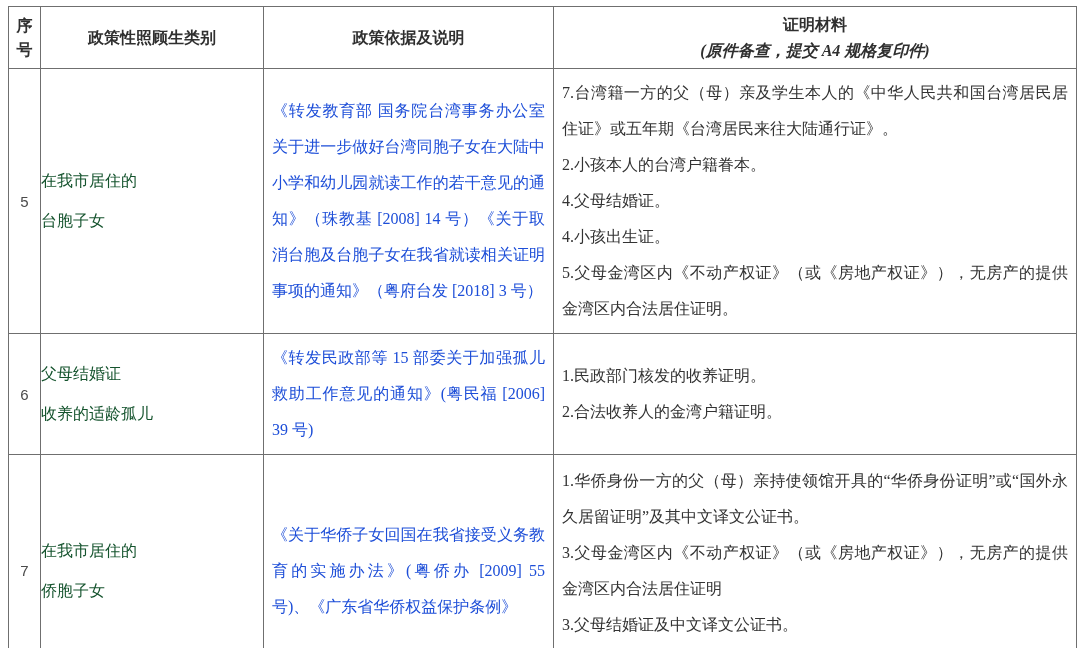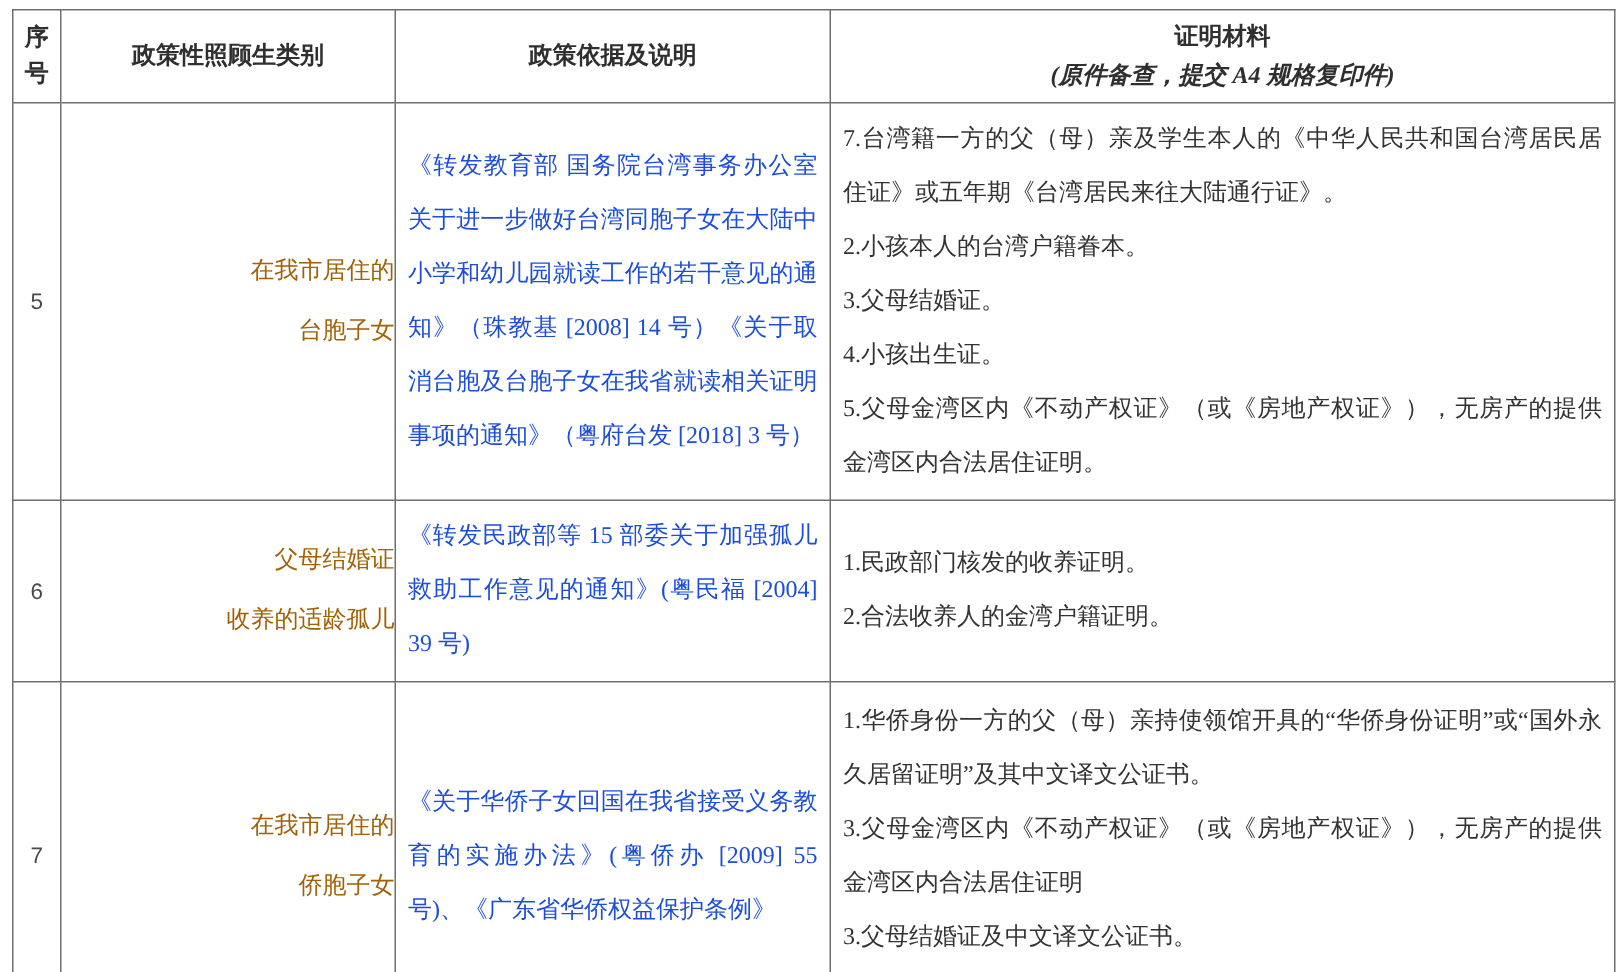--- a/index.html
+++ b/index.html
@@ -39,23 +39,23 @@
   th.th-no { line-height: 24px; }
   .hdr-sub { font-weight: bold; font-style: italic; }
   
   td.c-no {
     text-align: center;
     font-size: 15px;
     color: #4a4a4a;
     font-family: "Liberation Sans", "DejaVu Sans", sans-serif;
   }
   td.c-cat {
-    text-align: right;
+    text-align: left;
     line-height: 40px;
-    color: #a16207;
+    color: #14532d;
   }
   td.c-policy {
     text-align: justify;
     text-justify: inter-ideograph;
     line-height: 36px;
     padding: 6px 8px;
     color: #1d4ed8;
   }
   td.c-mat {
     text-align: left;
@@ -94,32 +94,32 @@
       <tr class="r-5">
         <td class="c-no">5</td>
         <td class="c-cat">
           <div>在我市居住的</div>
           <div>台胞子女</div>
         </td>
         <td class="c-policy">《转发教育部 国务院台湾事务办公室关于进一步做好台湾同胞子女在大陆中小学和幼儿园就读工作的若干意见的通知》（珠教基 [2008] 14 号）《关于取消台胞及台胞子女在我省就读相关证明事项的通知》（粤府台发 [2018] 3 号）</td>
         <td class="c-mat">
           <div class="mat-item">7.台湾籍一方的父（母）亲及学生本人的《中华人民共和国台湾居民居住证》或五年期《台湾居民来往大陆通行证》。</div>
           <div class="mat-item">2.小孩本人的台湾户籍眷本。</div>
-          <div class="mat-item">3.父母结婚证。</div>
+          <div class="mat-item">4.父母结婚证。</div>
           <div class="mat-item">4.小孩出生证。</div>
           <div class="mat-item">5.父母金湾区内《不动产权证》（或《房地产权证》），无房产的提供金湾区内合法居住证明。</div>
         </td>
       </tr>
       <tr class="r-6">
         <td class="c-no">6</td>
         <td class="c-cat">
           <div>父母结婚证</div>
           <div>收养的适龄孤儿</div>
         </td>
-        <td class="c-policy">《转发民政部等 15 部委关于加强孤儿救助工作意见的通知》(粤民福 [2004] 39 号)</td>
+        <td class="c-policy">《转发民政部等 15 部委关于加强孤儿救助工作意见的通知》(粤民福 [2006] 39 号)</td>
         <td class="c-mat">
           <div class="mat-item">1.民政部门核发的收养证明。</div>
           <div class="mat-item">2.合法收养人的金湾户籍证明。</div>
         </td>
       </tr>
       <tr class="r-7">
         <td class="c-no">7</td>
         <td class="c-cat">
           <div>在我市居住的</div>
           <div>侨胞子女</div>

